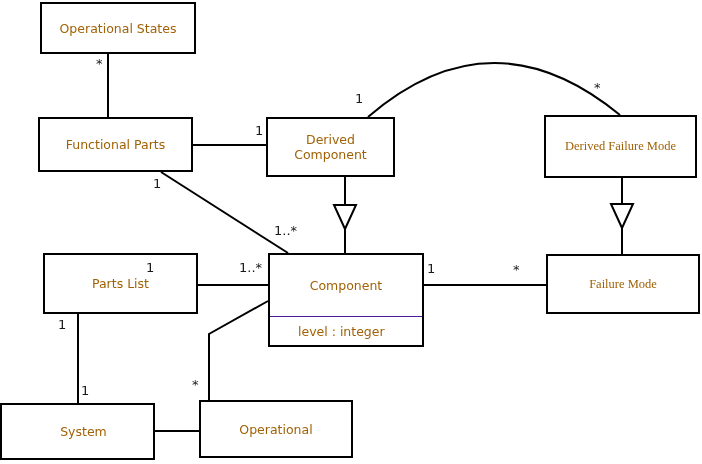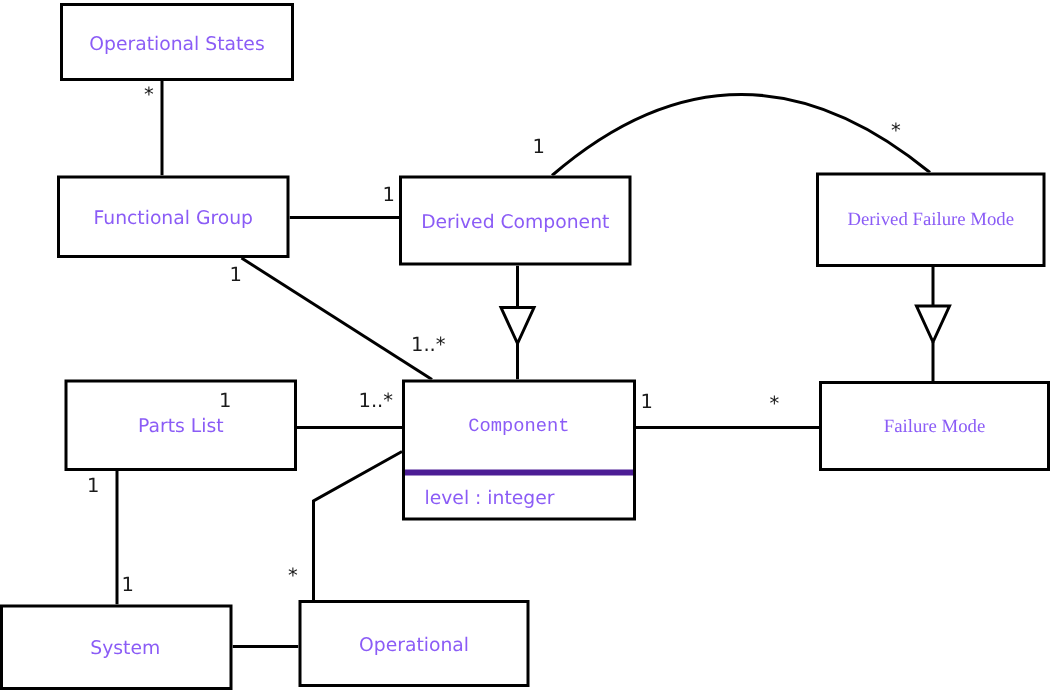--- a/index.html
+++ b/index.html
@@ -12,29 +12,29 @@
   }
   .connector-layer{position:absolute;left:0;top:0;width:702px;height:464px;}
   .edge{stroke:#000000;stroke-width:2;fill:none;}
   .tri{fill:#ffffff;stroke:#000000;stroke-width:2;}
   .node{
     position:absolute;
     border:2px solid #000000;
     background:#ffffff;
     box-sizing:border-box;
     display:flex;align-items:center;justify-content:center;
-    font-size:12.5px;color:#8b5cf6;
+    font-size:12.5px;color:#a16207;
     text-align:center;
   }
   .node-class{flex-direction:column;padding:0;align-items:stretch;}
-  .compartment-title{flex:1;display:flex;align-items:center;justify-content:center;font-family:Liberation Mono, monospace;}
+  .compartment-title{flex:1;display:flex;align-items:center;justify-content:center;}
   .compartment-attrs{
-    border-top:4px solid #4c1d95;
+    border-top:1px solid #4c1d95;
     height:28px;display:flex;align-items:center;
-    padding-left:13px;justify-content:flex-start;
+    padding-left:28px;justify-content:flex-start;
     text-align:left;
   }
   .mult{
     position:absolute;
     font-size:13px;color:#1a1a1a;
     line-height:14px;
     white-space:nowrap;
   }
 </style>
 </head>
@@ -69,24 +69,24 @@
     <path class="edge" d="M 268 301 L 209 334 L 209 400"></path>
 
     <line class="edge" x1="155" y1="431" x2="199" y2="431"></line>
   </svg>
 
   <div class="node" style="left:40px;top:2px;width:156px;height:52px;">
     <span>Operational States</span>
   </div>
 
   <div class="node" style="left:38px;top:117px;width:155px;height:55px;">
-    <span>Functional Group</span>
+    <span>Functional Parts</span>
   </div>
 
-  <div class="node" style="left:266px;top:117px;width:155px;height:60px;">
+  <div class="node" style="left:266px;top:117px;width:129px;height:60px;">
     <span>Derived Component</span>
   </div>
 
   <div class="node" style="left:544px;top:115px;width:153px;height:63px;font-family:Liberation Serif, serif;">
     <span>Derived Failure Mode</span>
   </div>
 
   <div class="node" style="left:1px;top:253px;width:155px;height:61px;margin-left:42px;">
     <span>Parts List</span>
   </div>

